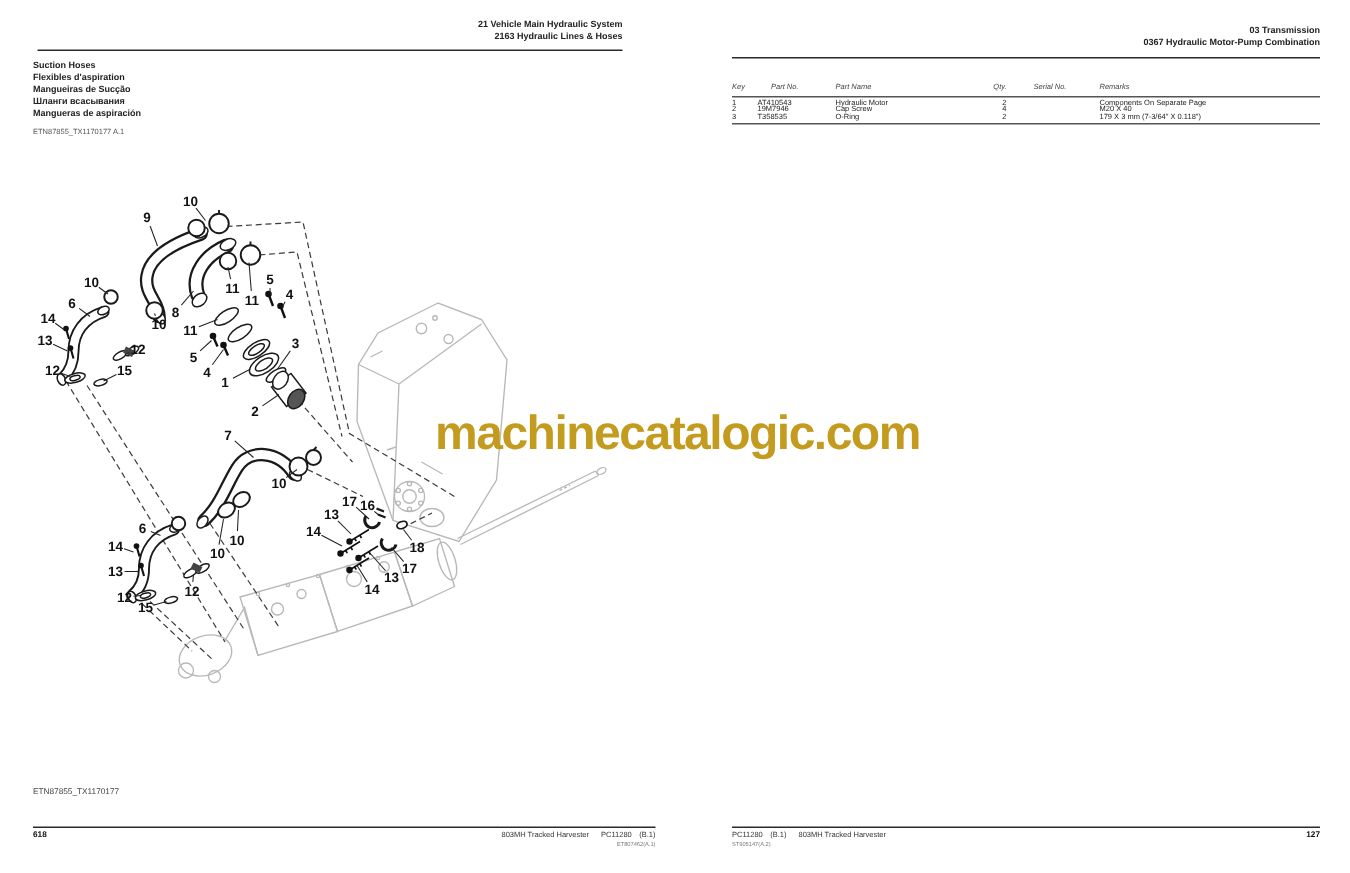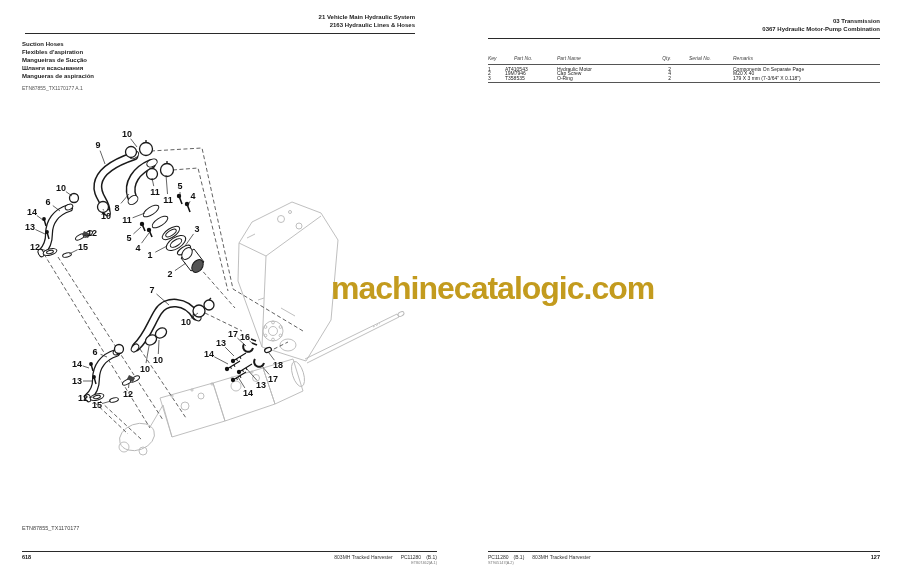--- a/index.html
+++ b/index.html
@@ -29,21 +29,21 @@
 
   
   .footer-left-text { font-size:5px; color:#333; }
   .footer-page-num { font-weight:bold; font-size:5.5px; color:#111; }
   .footer-sub { font-size:3.8px; color:#777; }
   .gap { display:inline-block; width:8px; }
   .gap-s { display:inline-block; width:5px; }
 
   
   .watermark { font-size:32px; font-weight:bold; letter-spacing:-1px;
-    color:#c39b1e; white-space:nowrap; z-index:5;margin-left:41px; }
+    color:#c39b1e; white-space:nowrap; z-index:5; }
 
   svg { position:absolute; left:0; top:0; z-index:1; }
   .layer { z-index:2; }
 </style>
 </head>
 <body>
 
 <svg width="900" height="582" viewBox="0 0 900 582">
 
   <g stroke="#b8b8b8" fill="none" stroke-width="0.9">

